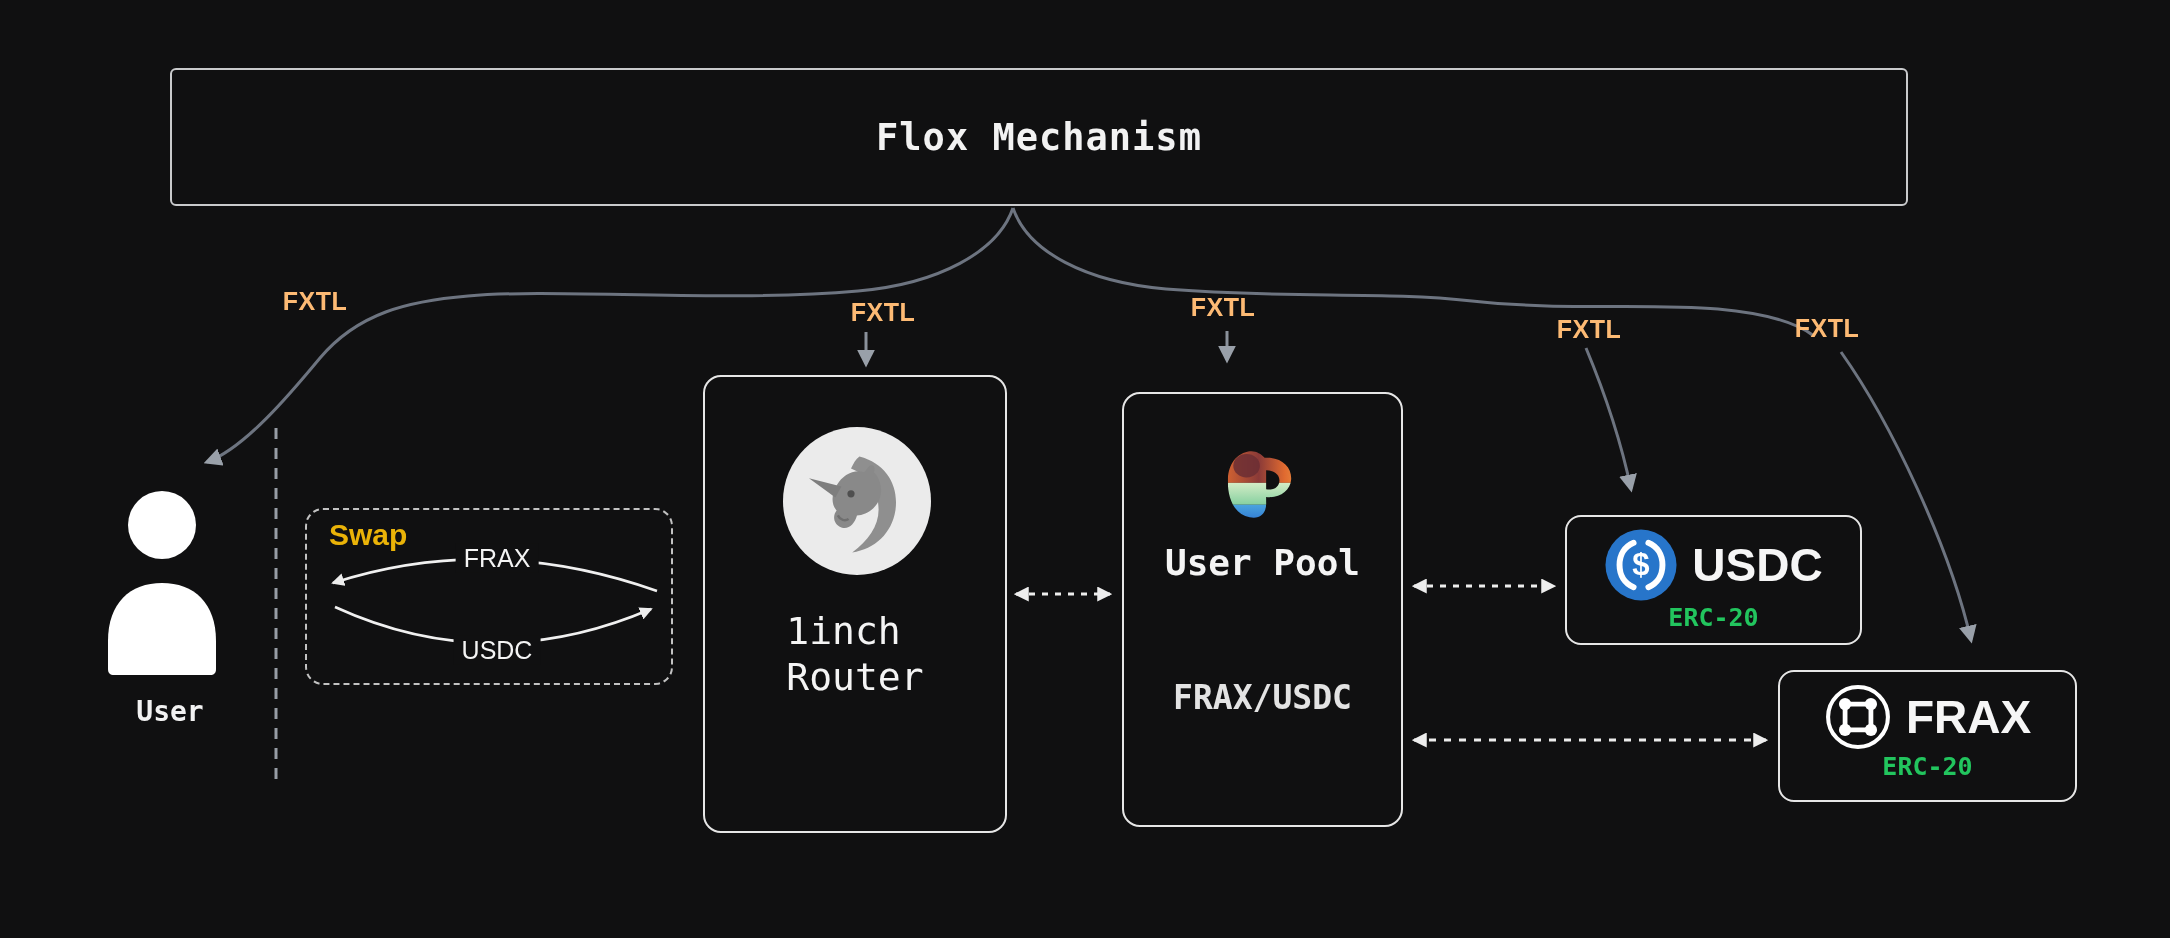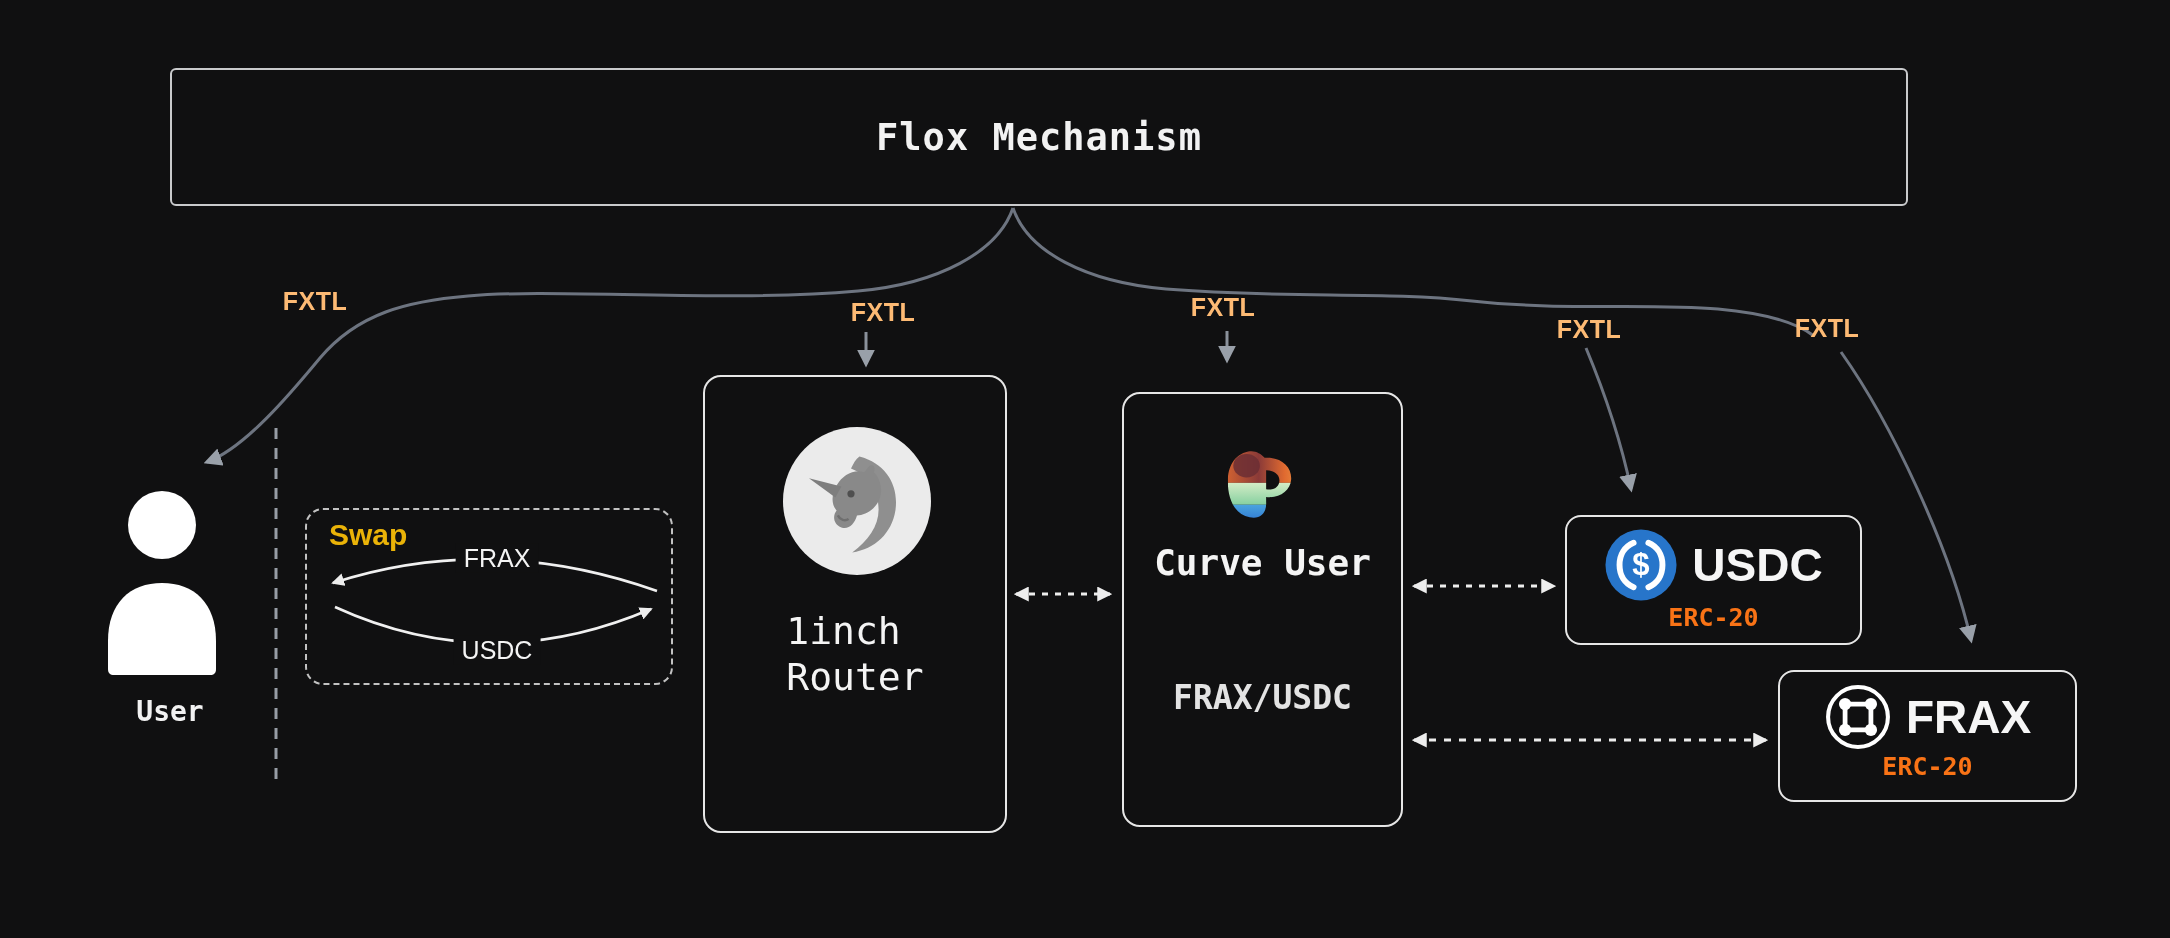--- a/index.html
+++ b/index.html
@@ -30,21 +30,21 @@
   .oneinch-name .lines{text-align:left;font-size:38px;line-height:1.2;font-weight:normal;color:#f4f4f4;}
   .curve-box{left:1122px;top:392px;width:281px;height:435px;}
   .curve-logo{position:absolute;top:52px;left:50%;transform:translateX(-50%);}
   .curve-name{position:absolute;top:148px;width:100%;text-align:center;font-size:36px;font-weight:bold;color:#f4f4f4;}
   .curve-pair{position:absolute;top:284px;width:100%;text-align:center;font-size:33px;font-weight:bold;color:#e3e3e3;}
   .token-box{border-radius:16px;}
   .usdc-box{left:1565px;top:515px;width:297px;height:130px;}
   .frax-box{left:1778px;top:670px;width:299px;height:132px;}
   .token-row{display:flex;align-items:center;justify-content:center;gap:14px;margin-top:11px;}
   .token-symbol{font-family:"Liberation Sans","DejaVu Sans",sans-serif;font-size:46px;font-weight:bold;color:#f6f6f6;}
-  .token-standard{text-align:center;font-size:25px;font-weight:600;color:#f97316;margin-top:1px;}
+  .token-standard{text-align:center;font-size:25px;font-weight:600;color:#22c55e;margin-top:1px;}
 </style>
 </head>
 <body>
 
 <div class="canvas">
 
   <svg class="wires" width="2170" height="938" viewBox="0 0 2170 938">
     <defs>
       <marker id="agE" markerWidth="6" markerHeight="6" viewBox="0 0 10 10" refX="8" refY="5" orient="auto">
         <path d="M0,0 L10,5 L0,10 Z" fill="#99a0a9"></path>
@@ -136,21 +136,21 @@
         </clipPath>
       </defs>
       <g clip-path="url(#curveClip)">
         <rect x="0" y="0" width="110" height="46" fill="url(#cgTop)"></rect>
         <rect x="0" y="46" width="110" height="28" fill="url(#cgGreen)"></rect>
         <rect x="0" y="74" width="110" height="26" fill="url(#cgBlue)"></rect>
         <ellipse cx="34" cy="24" rx="17" ry="15" fill="#6b2e34" opacity="0.85"></ellipse>
       </g>
       <path d="M59,30 C69,30 76,35 76,43 C76,51 69,56 59,54 Z" fill="#101011"></path>
     </svg>
-    <div class="curve-name">Curve User</div>
+    <div class="curve-name">User Pool</div>
     <div class="curve-pair">FRAX/USDC</div>
   </div>
 
   <div class="node token-box usdc-box">
     <div class="token-row">
       <svg width="74" height="74" viewBox="0 0 100 100">
         <circle cx="50" cy="50" r="48" fill="#2775CA"></circle>
         <path d="M40,20 C28,25 21,36 21,50 C21,64 28,75 40,80" stroke="#ffffff" stroke-width="8" fill="none" stroke-linecap="round"></path>
         <path d="M60,20 C72,25 79,36 79,50 C79,64 72,75 60,80" stroke="#ffffff" stroke-width="8" fill="none" stroke-linecap="round"></path>
         <text x="50" y="64" text-anchor="middle" font-family="Liberation Sans, DejaVu Sans, sans-serif" font-size="42" font-weight="bold" fill="#ffffff">$</text>

